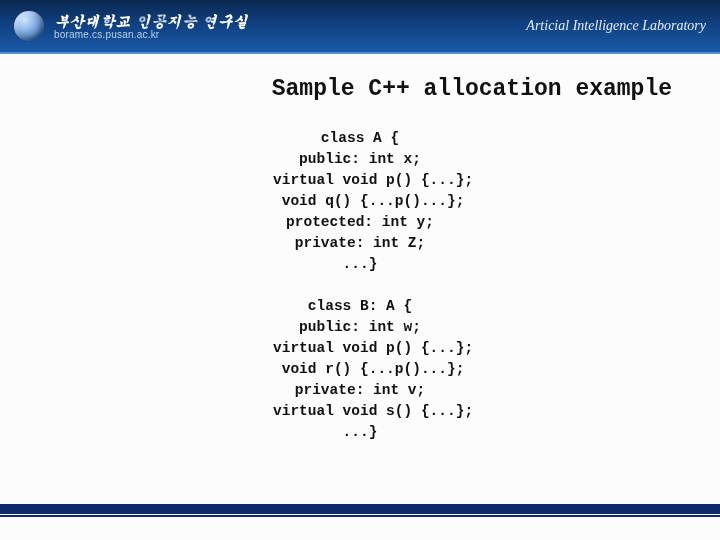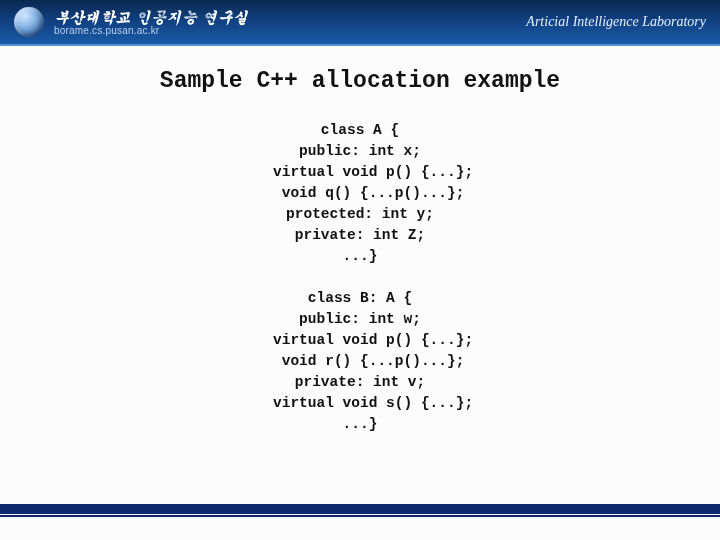--- a/index.html
+++ b/index.html
@@ -6,21 +6,21 @@
   body {
     width: 720px;
     height: 540px;
     background: #fcfcfc;
     font-family: Arial, sans-serif;
     position: relative;
     overflow: hidden;
   }
   .header {
     width: 100%;
-    height: 44px;
+    height: 52px;
     background: linear-gradient(to bottom, #0a2850 0%, #104080 45%, #1a5aa8 100%);
     display: flex;
     align-items: center;
     padding: 0 14px;
     position: relative;
     color: #fff;
   }
   .header::after {
     content: "";
     position: absolute;
@@ -57,21 +57,21 @@
     margin-left: auto;
     font-family: Georgia, 'Times New Roman', serif;
     font-style: italic;
     font-size: 14px;
     color: #e5eefb;
   }
   .content {
     padding: 24px 48px 0 48px;
   }
   .slide-title {
-    text-align: center;
+    text-align: right;
     font-family: "Courier New", Courier, monospace;
     font-weight: bold;
     font-size: 23px;
     color: #111;
     margin-bottom: 26px;
   }
   .code {
     font-family: "Courier New", Courier, monospace;
     font-weight: bold;
     font-size: 14.5px;

